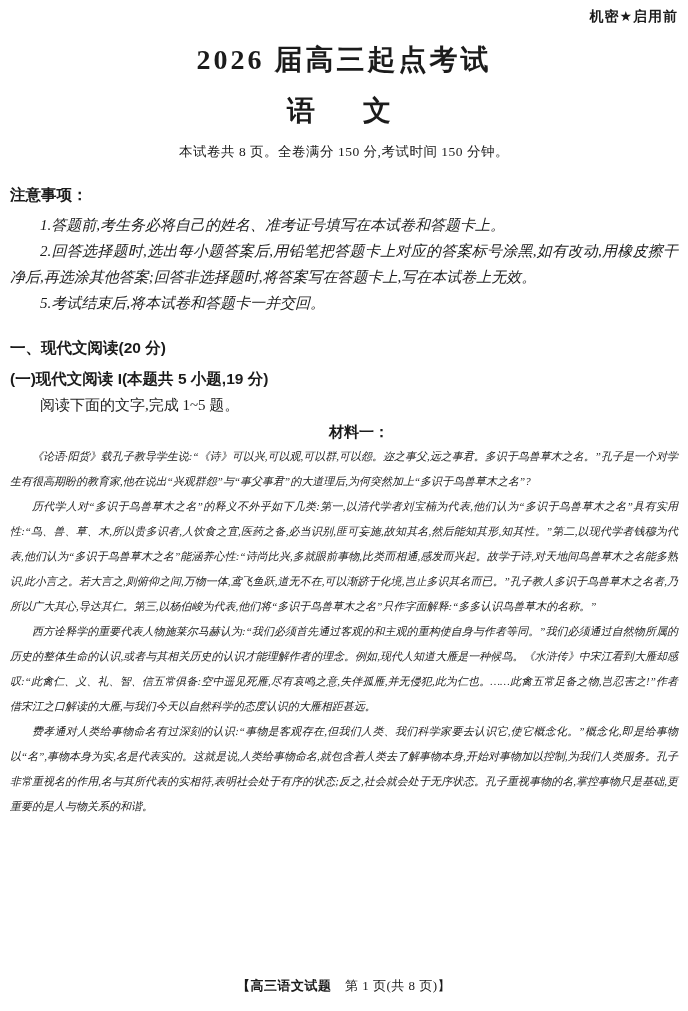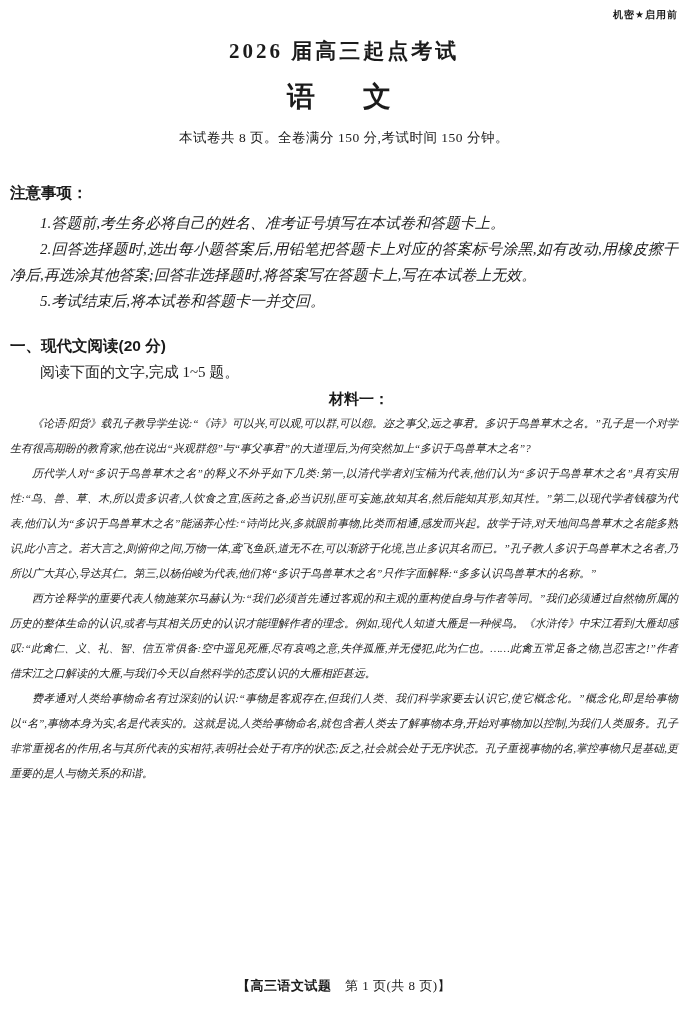--- a/index.html
+++ b/index.html
@@ -18,26 +18,26 @@
     position: relative;
     box-sizing: border-box;
     width: 688px;
     height: 1011px;
     padding: 8px 10px 0 10px;
   }
   .secrecy {
     text-align: right;
     font-family: "Liberation Sans", "DejaVu Sans", sans-serif;
     font-weight: bold;
-    font-size: 10px;
+    font-size: 14px;
     letter-spacing: 1px;
   }
   .exam-title {
     text-align: center;
-    font-size: 21px;
+    font-size: 28px;
     font-weight: 600;
     letter-spacing: 3px;
     margin-top: 15px;
   }
   .subject-title {
     text-align: center;
     font-size: 28px;
     font-weight: bold;
     letter-spacing: 10px;
     margin-top: 13px;
@@ -45,21 +45,21 @@
   .exam-info {
     text-align: center;
     font-size: 13.5px;
     margin-top: 13px;
     letter-spacing: 0.5px;
   }
   .notice-title {
     font-family: "Liberation Sans", "DejaVu Sans", sans-serif;
     font-weight: bold;
     font-size: 15.5px;
-    margin-top: 36px;
+    margin-top: 24px;
   }
   .notice p {
     margin: 0;
     font-size: 15px;
     line-height: 26px;
     text-indent: 2em;
     text-align: justify;
     font-style: italic;
   }
   .notice { margin-top: 6px; }
@@ -135,20 +135,21 @@
   <div class="notice-title">注意事项：</div>
 
   <div class="notice">
     <p>1.答题前,考生务必将自己的姓名、准考证号填写在本试卷和答题卡上。</p>
     <p>2.回答选择题时,选出每小题答案后,用铅笔把答题卡上对应的答案标号涂黑,如有改动,用橡皮擦干净后,再选涂其他答案;回答非选择题时,将答案写在答题卡上,写在本试卷上无效。</p>
     <p>5.考试结束后,将本试卷和答题卡一并交回。</p>
   </div>
 
   <div class="sec-heading">一、现代文阅读(20 分)</div>
 
+  <div class="sub-heading">(一)现代文阅读 I(本题共 5 小题,19 分)</div>
 
   <p class="instruction">阅读下面的文字,完成 1~5 题。</p>
 
   <p class="material-label">材料一：</p>
 
   <div class="material">
     <p>《论语·阳货》载孔子教导学生说:“《诗》可以兴,可以观,可以群,可以怨。迩之事父,远之事君。多识于鸟兽草木之名。”孔子是一个对学生有很高期盼的教育家,他在说出“兴观群怨”与“事父事君”的大道理后,为何突然加上“多识于鸟兽草木之名”?</p>
     <p>历代学人对“多识于鸟兽草木之名”的释义不外乎如下几类:第一,以清代学者刘宝楠为代表,他们认为“多识于鸟兽草木之名”具有实用性:“鸟、兽、草、木,所以贵多识者,人饮食之宜,医药之备,必当识别,匪可妄施,故知其名,然后能知其形,知其性。”第二,以现代学者钱穆为代表,他们认为“多识于鸟兽草木之名”能涵养心性:“诗尚比兴,多就眼前事物,比类而相通,感发而兴起。故学于诗,对天地间鸟兽草木之名能多熟识,此小言之。若大言之,则俯仰之间,万物一体,鸢飞鱼跃,道无不在,可以渐跻于化境,岂止多识其名而已。”孔子教人多识于鸟兽草木之名者,乃所以广大其心,导达其仁。第三,以杨伯峻为代表,他们将“多识于鸟兽草木之名”只作字面解释:“多多认识鸟兽草木的名称。”</p>
     <p>西方诠释学的重要代表人物施莱尔马赫认为:“我们必须首先通过客观的和主观的重构使自身与作者等同。”我们必须通过自然物所属的历史的整体生命的认识,或者与其相关历史的认识才能理解作者的理念。例如,现代人知道大雁是一种候鸟。《水浒传》中宋江看到大雁却感叹:“此禽仁、义、礼、智、信五常俱备:空中遥见死雁,尽有哀鸣之意,失伴孤雁,并无侵犯,此为仁也。……此禽五常足备之物,岂忍害之!”作者借宋江之口解读的大雁,与我们今天以自然科学的态度认识的大雁相距甚远。</p>
     <p>费孝通对人类给事物命名有过深刻的认识:“事物是客观存在,但我们人类、我们科学家要去认识它,使它概念化。”概念化,即是给事物以“名”,事物本身为实,名是代表实的。这就是说,人类给事物命名,就包含着人类去了解事物本身,开始对事物加以控制,为我们人类服务。孔子非常重视名的作用,名与其所代表的实相符,表明社会处于有序的状态;反之,社会就会处于无序状态。孔子重视事物的名,掌控事物只是基础,更重要的是人与物关系的和谐。</p>

